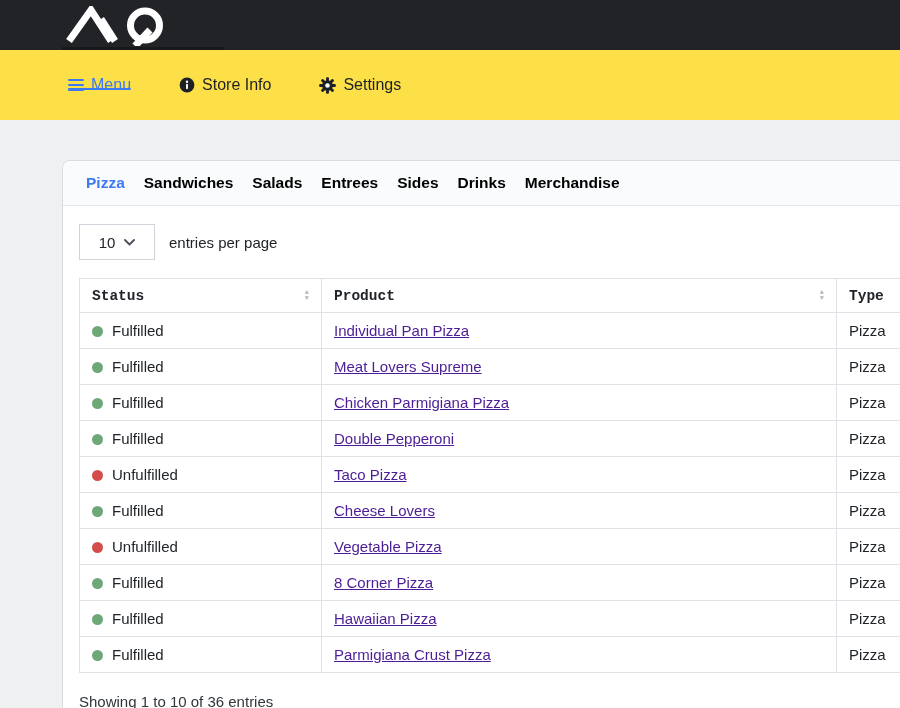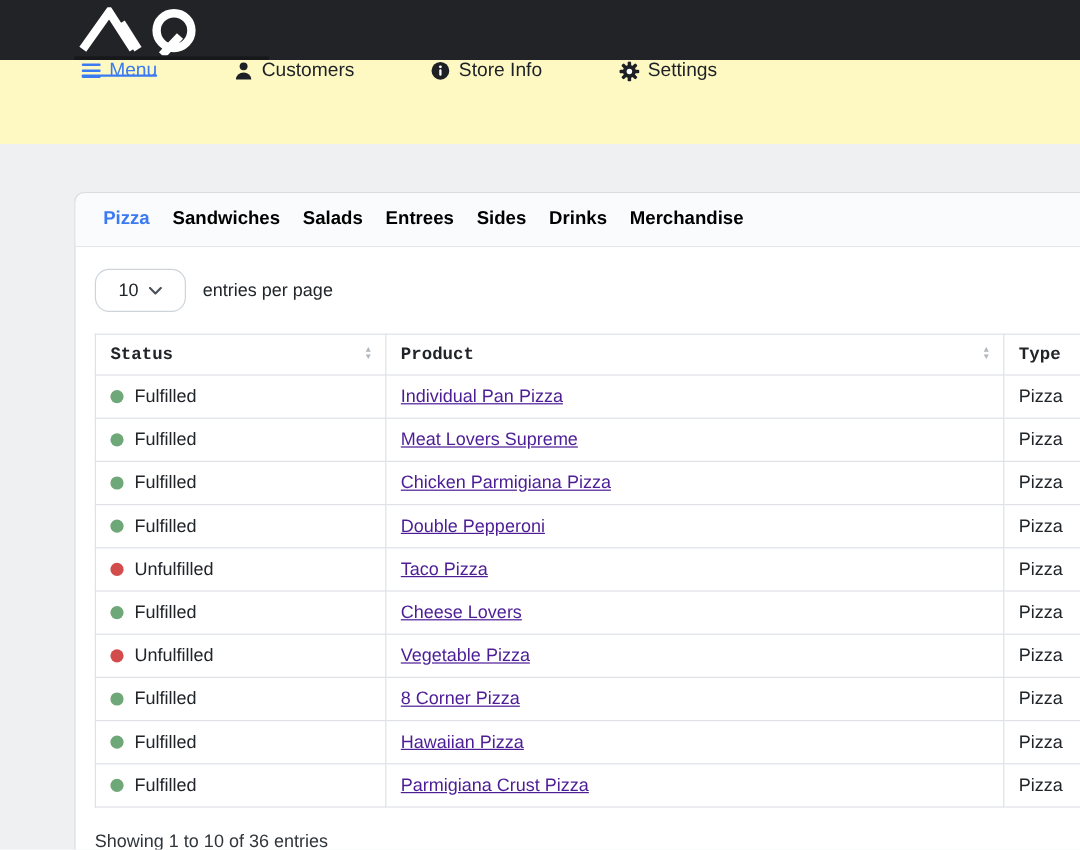--- a/index.html
+++ b/index.html
@@ -5,36 +5,36 @@
   * { margin:0; padding:0; box-sizing:border-box; }
   body { font-family:"Liberation Sans", sans-serif; }
   .viewport { width:900px; height:708px; overflow:hidden; position:relative; background:#eef0f2; }
 
   
   .topbar { height:50px; background:#222327; position:relative; }
   .logo { position:absolute; left:64px; top:6px; }
   .topbar-strip { position:absolute; left:62px; bottom:0; width:162px; height:3px; background:#17181a; }
 
   
-  .navbar { height:70px; background:#fef9c3; display:flex; align-items:flex-start; padding-left:68px; gap:64px; }
+  .navbar { height:70px; background:#fde047; display:flex; align-items:center; padding-left:68px; gap:48px; }
   .nav-item { display:flex; align-items:center; gap:7px; font-size:16px; color:#1d2126; position:relative; cursor:pointer; text-decoration:none; }
   .nav-item .nicon { display:flex; align-items:center; }
   .nav-item.active { color:#3b7af2; }
   .nav-item.active::after { content:""; position:absolute; left:0; right:0; bottom:4px; height:2px; background:#3b7af2; border-radius:2px; }
 
   
   .page { padding:40px 0 0 62px; }
   .card { width:1000px; background:#fff; border:1px solid #d9dde1; border-radius:8px; min-height:600px; }
   .card-tabs { display:flex; align-items:center; gap:19px; height:45px; padding:0 23px; background:#fafbfc; border-bottom:1px solid #e3e6e9; border-radius:8px 8px 0 0; }
   .tab { font-size:15.5px; font-weight:700; color:#000000; text-decoration:none; cursor:pointer; }
   .tab.active { color:#3b7af2; }
   .card-body { padding:18px 16px; }
 
   .page-size-row { display:flex; align-items:center; gap:14px; margin-bottom:18px; }
-  .select { width:76px; height:36px; background:#fff; border:1px solid #ced4da; border-radius:12px; display:flex; align-items:center; justify-content:center; gap:9px; font-size:15px; color:#212529; cursor:pointer; }
+  .select { width:76px; height:36px; background:#fff; border:1px solid #ced4da; border-radius:0; display:flex; align-items:center; justify-content:center; gap:9px; font-size:15px; color:#212529; cursor:pointer; }
   .psr-label { font-size:15px; color:#212529; }
 
   table { border-collapse:collapse; width:100%; font-size:15px; color:#212529; table-layout:fixed; }
   col.c-status { width:242px; } col.c-product { width:515px; }
   th, td { border:1px solid #dee2e6; text-align:left; vertical-align:middle; }
   th { height:34px; padding:0 12px; font-size:14.5px; font-weight:700;font-family:Liberation Mono, monospace; }
   .th-flex { display:flex; align-items:center; justify-content:space-between; }
   td { height:36px; padding:0 12px; }
   .sort { display:flex; flex-direction:column; color:#b0b7bd; font-size:7px; line-height:5px; gap:1px; }
   .dot { width:11px; height:11px; border-radius:50%; display:inline-block; margin-right:9px; vertical-align:-1px; }
@@ -67,29 +67,20 @@
       <span class="nicon">
         <svg width="16" height="14" viewBox="0 0 16 14">
             <g stroke="#3b7af2" stroke-width="2" stroke-linecap="round">
               <line x1="1" y1="2" x2="15" y2="2"></line>
               <line x1="1" y1="7" x2="15" y2="7"></line>
               <line x1="1" y1="12" x2="15" y2="12"></line>
             </g>
           </svg>
       </span>
       <span>Menu</span>
-    </a>
-    <a class="nav-item">
-      <span class="nicon">
-        <svg width="16" height="16" viewBox="0 0 16 16" fill="#1d2126">
-            <circle cx="8" cy="4.3" r="3.3"></circle>
-            <path d="M1.6 15.2 a6.4 5.8 0 0 1 12.8 0 z"></path>
-          </svg>
-      </span>
-      <span>Customers</span>
     </a>
     <a class="nav-item">
       <span class="nicon">
         <svg width="16" height="16" viewBox="0 0 16 16">
             <circle cx="8" cy="8" r="7.4" fill="#1d2126"></circle>
             <circle cx="8" cy="4.7" r="1.2" fill="#ffffff"></circle>
             <rect x="7.05" y="6.8" width="1.9" height="5.4" rx="0.95" fill="#ffffff"></rect>
           </svg>
       </span>
       <span>Store Info</span>

